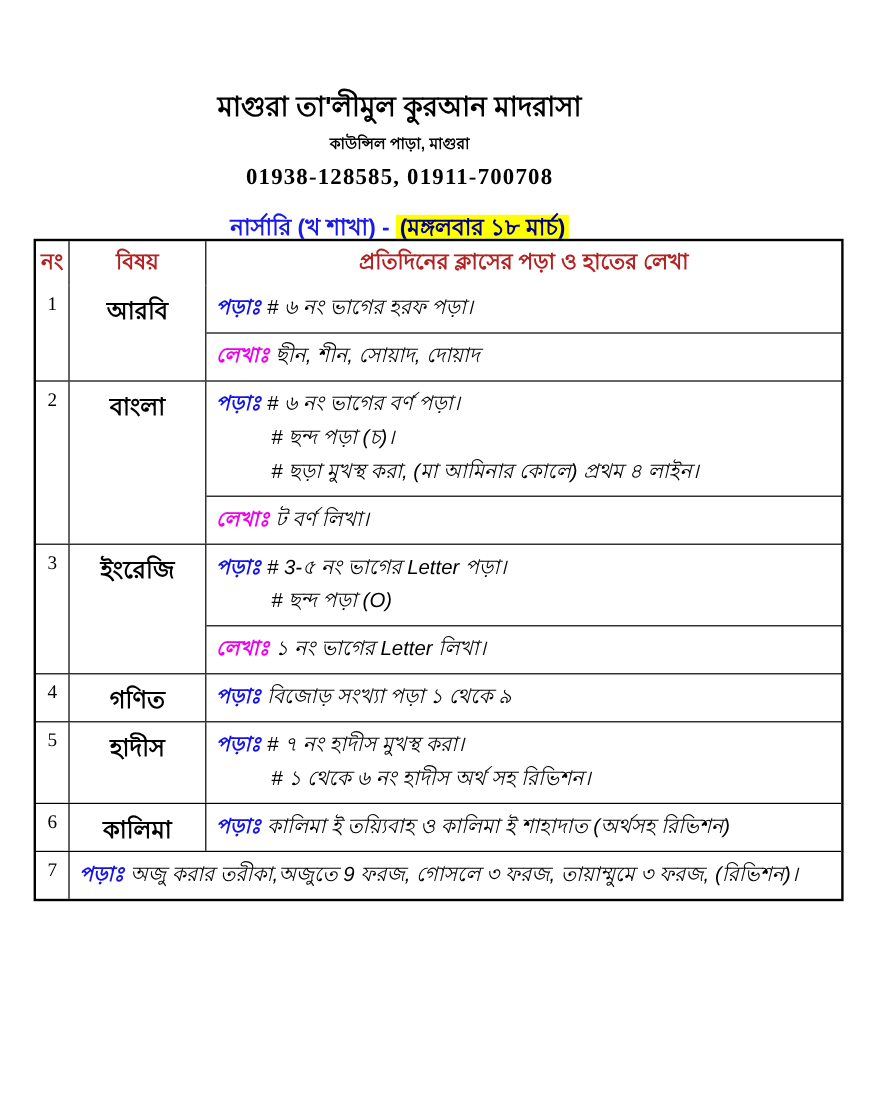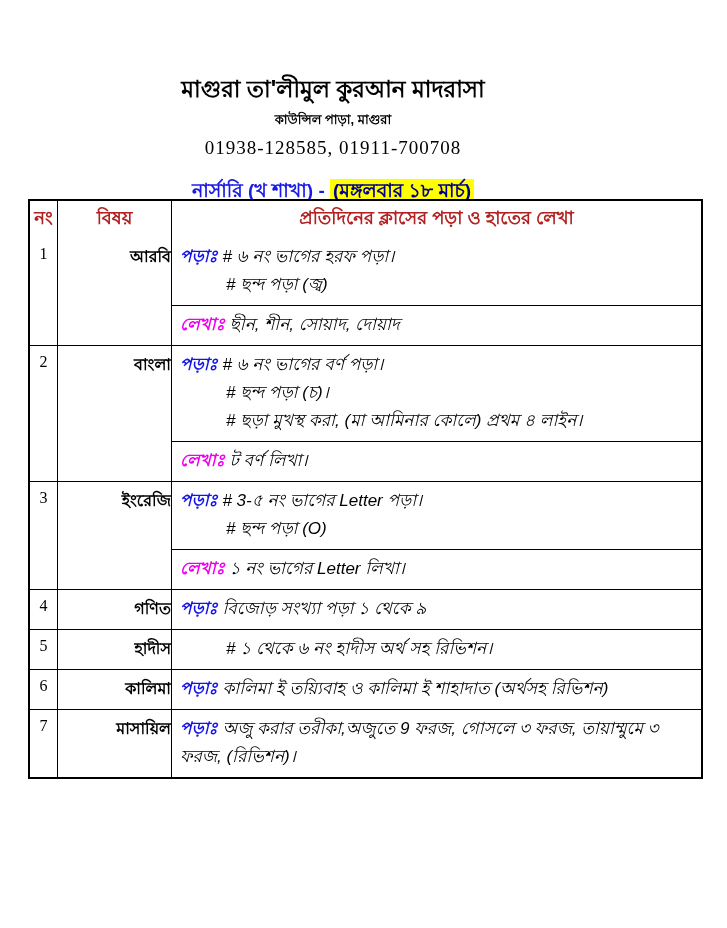--- a/index.html
+++ b/index.html
@@ -13,21 +13,21 @@
   .doc{width:666px;height:928px;position:relative;background:#fff;}
 
   
   .doc-header{text-align:center;padding-top:75px;}
   .school-name{
     margin:0;font-size:23px;line-height:28px;font-weight:bold;
     font-family:"Liberation Sans","DejaVu Sans",sans-serif;
   }
   .school-address{font-size:13px;line-height:26px;font-weight:bold;margin-top:4px;}
   .phone-line{
-    font-size:19px;line-height:26px;font-weight:normal;
+    font-size:19px;line-height:26px;font-weight:bold;
     font-family:"Liberation Serif","DejaVu Serif",serif;letter-spacing:1px;margin-top:2px;
   }
   .class-line{font-size:19px;line-height:26px;font-weight:bold;margin-top:17px;}
   .class-name{color:var(--class-blue);}
   .date-highlight{
     background:var(--highlight-bg);
     color:var(--highlight-text);
     padding:1px 3px;
   }
 
@@ -47,22 +47,22 @@
     min-height:37px;
     color:var(--header-red);
     font-weight:bold;font-size:18px;
   }
 
   .num-cell{
     text-align:center;padding-top:7px;font-size:16px;
     font-family:"Liberation Serif","DejaVu Serif",serif;
   }
   .subj-cell{
-    text-align:right;padding-top:6px;
-    font-size:16px;font-weight:bold;
+    text-align:center;padding-top:6px;
+    font-size:20px;font-weight:bold;
   }
 
   .section{padding:5px 8px 6px 8px;font-style:italic;}
   .section + .section{border-top:1px solid #000;}
   .line{font-size:17px;line-height:28px;}
   .line.cont{padding-left:46px;}
   .sec-label{font-weight:bold;}
   .sec-label.pora{color:var(--pora-blue);}
   .sec-label.lekha{color:var(--lekha-magenta);text-align:center;}
 </style>
@@ -84,21 +84,20 @@
       <div class="c2 hcell">বিষয়</div>
       <div class="c3 hcell">প্রতিদিনের ক্লাসের পড়া ও হাতের লেখা</div>
     </div>
     <div id="table-body">
         <div class="t-row body-row">
           <div class="c1 num-cell">1</div>
           <div class="c2 subj-cell">আরবি</div>
           <div class="c3 content-cell">
             <div class="section pora">
               <div class="line first"><span class="sec-label pora">পড়াঃ</span> <span># ৬ নং ভাগের হরফ পড়া।</span></div>
-              <div class="line cont"># ছন্দ পড়া (জ্ব)</div>
             </div>
             <div class="section lekha">
               <div class="line first"><span class="sec-label lekha">লেখাঃ</span> <span>ছীন, শীন, সোয়াদ, দোয়াদ</span></div>
             </div>
           </div>
         </div>
         <div class="t-row body-row">
           <div class="c1 num-cell">2</div>
           <div class="c2 subj-cell">বাংলা</div>
           <div class="c3 content-cell">
@@ -132,36 +131,36 @@
             <div class="section pora">
               <div class="line first"><span class="sec-label pora">পড়াঃ</span> <span>বিজোড় সংখ্যা পড়া ১ থেকে ৯</span></div>
             </div>
           </div>
         </div>
         <div class="t-row body-row">
           <div class="c1 num-cell">5</div>
           <div class="c2 subj-cell">হাদীস</div>
           <div class="c3 content-cell">
             <div class="section pora">
+              <div class="line first"><span class="sec-label pora">পড়াঃ</span> <span># ৭ নং হাদীস মুখস্থ করা।</span></div>
               <div class="line cont"># ১ থেকে ৬ নং হাদীস অর্থ সহ রিভিশন।</div>
             </div>
           </div>
         </div>
         <div class="t-row body-row">
           <div class="c1 num-cell">6</div>
           <div class="c2 subj-cell">কালিমা</div>
           <div class="c3 content-cell">
             <div class="section pora">
               <div class="line first"><span class="sec-label pora">পড়াঃ</span> <span>কালিমা ই তয়্যিবাহ ও কালিমা ই শাহাদাত (অর্থসহ রিভিশন)</span></div>
             </div>
           </div>
         </div>
         <div class="t-row body-row">
           <div class="c1 num-cell">7</div>
-          <div class="c2 subj-cell">মাসায়িল</div>
           <div class="c3 content-cell">
             <div class="section pora">
               <div class="line first"><span class="sec-label pora">পড়াঃ</span> <span>অজু করার তরীকা,অজুতে 9 ফরজ, গোসলে ৩ ফরজ, তায়াম্মুমে ৩ ফরজ, (রিভিশন)।</span></div>
             </div>
           </div>
         </div>
       </div>
   </div>
 
 </div>

